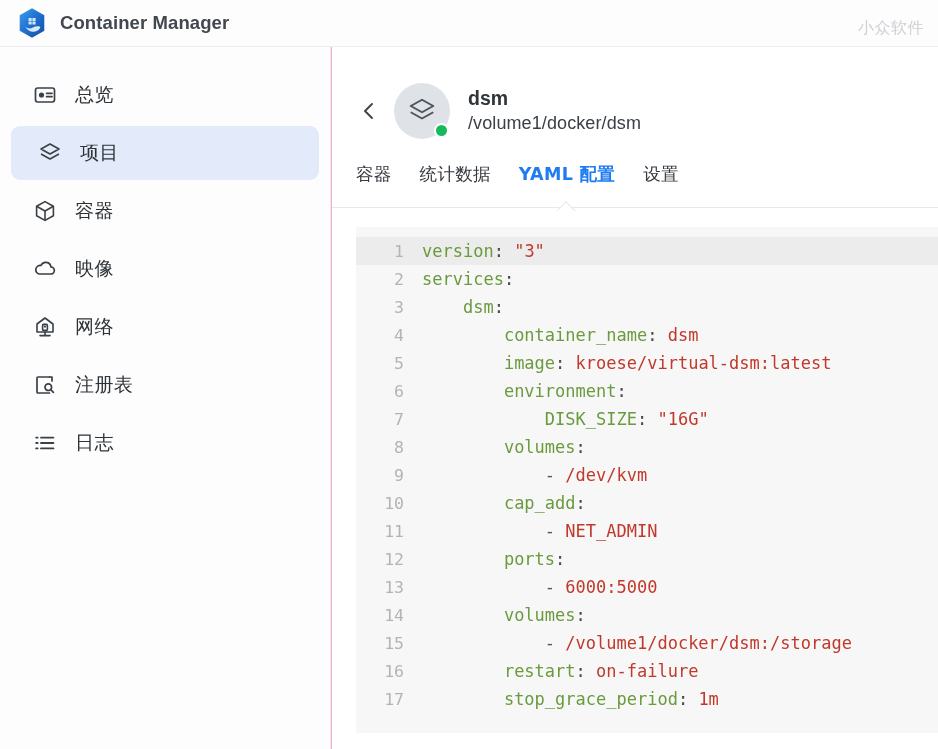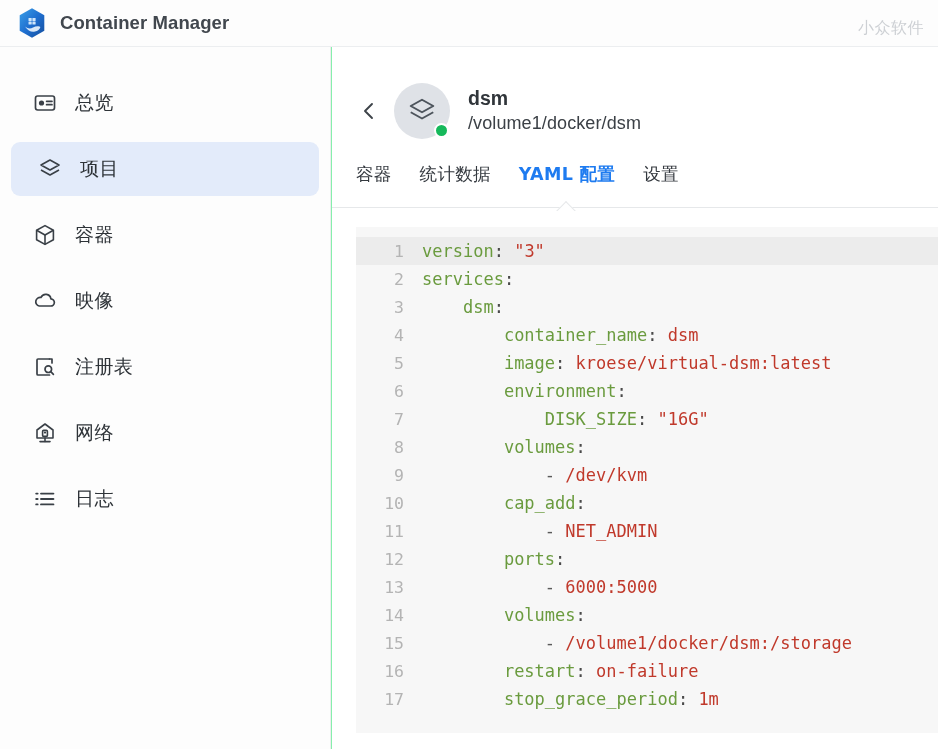--- a/index.html
+++ b/index.html
@@ -10,21 +10,21 @@
     overflow: hidden;
     background: #ffffff;
     font-family: "Liberation Sans", "DejaVu Sans", sans-serif;
     -webkit-font-smoothing: antialiased;
   }
 
   #app {
     position: relative;
     width: 854px;
     height: 749px;
-    background: #86efac;
+    background: #f9a8d4;
   }
 
   
   .topbar {
     position: absolute;
     top: 0; left: 0;
     width: 938px;
     height: 47px;
     background: #fdfdfd;
     border-bottom: 1px solid #eceef0;
@@ -60,21 +60,21 @@
     top: 47px; left: 0;
     width: 331px;
     height: 702px;
     background: #fdfdfd;
     border-right: 1px solid #ececee;
     padding-top: 17px;
   }
   .nav-item {
     position: relative;
     height: 54px;
-    margin: 12px 11px;
+    margin: 4px 11px;
     border-radius: 9px;
     display: flex;
     align-items: center;
     padding-left: 21px;
     cursor: pointer;
     text-align: right;
   }
   .nav-item.active { background: #e3ebfa; padding-left: 26px; }
   .nav-icon {
     width: 26px; height: 26px;
@@ -293,41 +293,41 @@
       <span class="nav-icon">
         <svg width="24" height="24" viewBox="0 0 24 24" fill="none" stroke="currentColor" stroke-width="1.7" stroke-linecap="round" stroke-linejoin="round">
           <path d="M6.2 17 h11.4 a3.6 3.6 0 0 0 .3 -7.2 a5.2 5.2 0 0 0 -9.9 -1.3 a4.2 4.2 0 0 0 -1.8 8.5 Z"></path>
         </svg>
       </span>
       <span class="nav-label">映像</span>
     </div>
 
     <div class="nav-item">
       <span class="nav-icon">
-        <svg width="24" height="24" viewBox="0 0 24 24" fill="none" stroke="currentColor" stroke-width="1.7" stroke-linecap="round" stroke-linejoin="round">
-          <path d="M16.5 4 H5 a1 1 0 0 0 -1 1 v14 a1 1 0 0 0 1 1 h11.5"></path>
-          <path d="M16.5 4 h2.5 v4"></path>
-          <circle cx="15.3" cy="14.2" r="3.3"></circle>
-          <line x1="17.8" y1="16.7" x2="20.4" y2="19.3"></line>
-        </svg>
-      </span>
-      <span class="nav-label">注册表</span>
-    </div>
-
-    <div class="nav-item">
-      <span class="nav-icon">
         <svg width="24" height="24" viewBox="0 0 24 24" fill="none" stroke="currentColor" stroke-width="1.6" stroke-linecap="round" stroke-linejoin="round">
           <path d="M12 3 L20 9 v8 H4 V9 Z"></path>
           <rect x="9.6" y="9.4" width="4.8" height="6" rx="1"></rect>
           <circle cx="12" cy="11.6" r="1.1" fill="currentColor" stroke="none"></circle>
           <line x1="12" y1="17" x2="12" y2="20.4"></line>
           <line x1="7" y1="20.6" x2="17" y2="20.6"></line>
         </svg>
       </span>
       <span class="nav-label">网络</span>
+    </div>
+
+    <div class="nav-item">
+      <span class="nav-icon">
+        <svg width="24" height="24" viewBox="0 0 24 24" fill="none" stroke="currentColor" stroke-width="1.7" stroke-linecap="round" stroke-linejoin="round">
+          <path d="M16.5 4 H5 a1 1 0 0 0 -1 1 v14 a1 1 0 0 0 1 1 h11.5"></path>
+          <path d="M16.5 4 h2.5 v4"></path>
+          <circle cx="15.3" cy="14.2" r="3.3"></circle>
+          <line x1="17.8" y1="16.7" x2="20.4" y2="19.3"></line>
+        </svg>
+      </span>
+      <span class="nav-label">注册表</span>
     </div>
 
     <div class="nav-item">
       <span class="nav-icon">
         <svg width="24" height="24" viewBox="0 0 24 24" fill="none" stroke="currentColor" stroke-width="1.9" stroke-linecap="round">
           <line x1="3.2" y1="6.6" x2="4.6" y2="6.6"></line>
           <line x1="3.2" y1="12" x2="4.6" y2="12"></line>
           <line x1="3.2" y1="17.4" x2="4.6" y2="17.4"></line>
           <line x1="8" y1="6.6" x2="20.4" y2="6.6"></line>
           <line x1="8" y1="12" x2="20.4" y2="12"></line>

